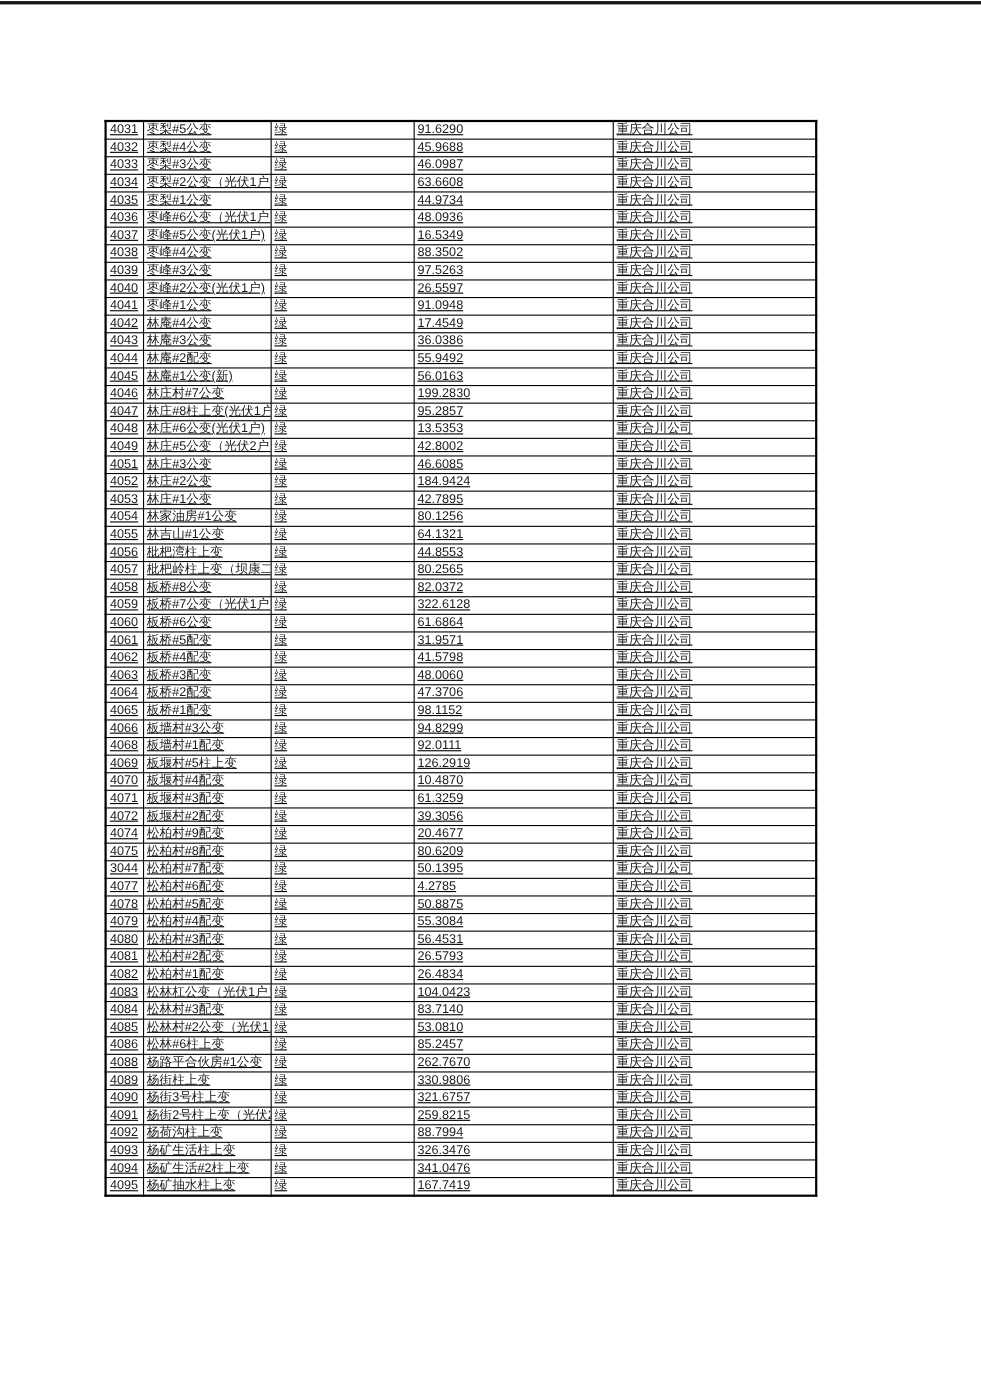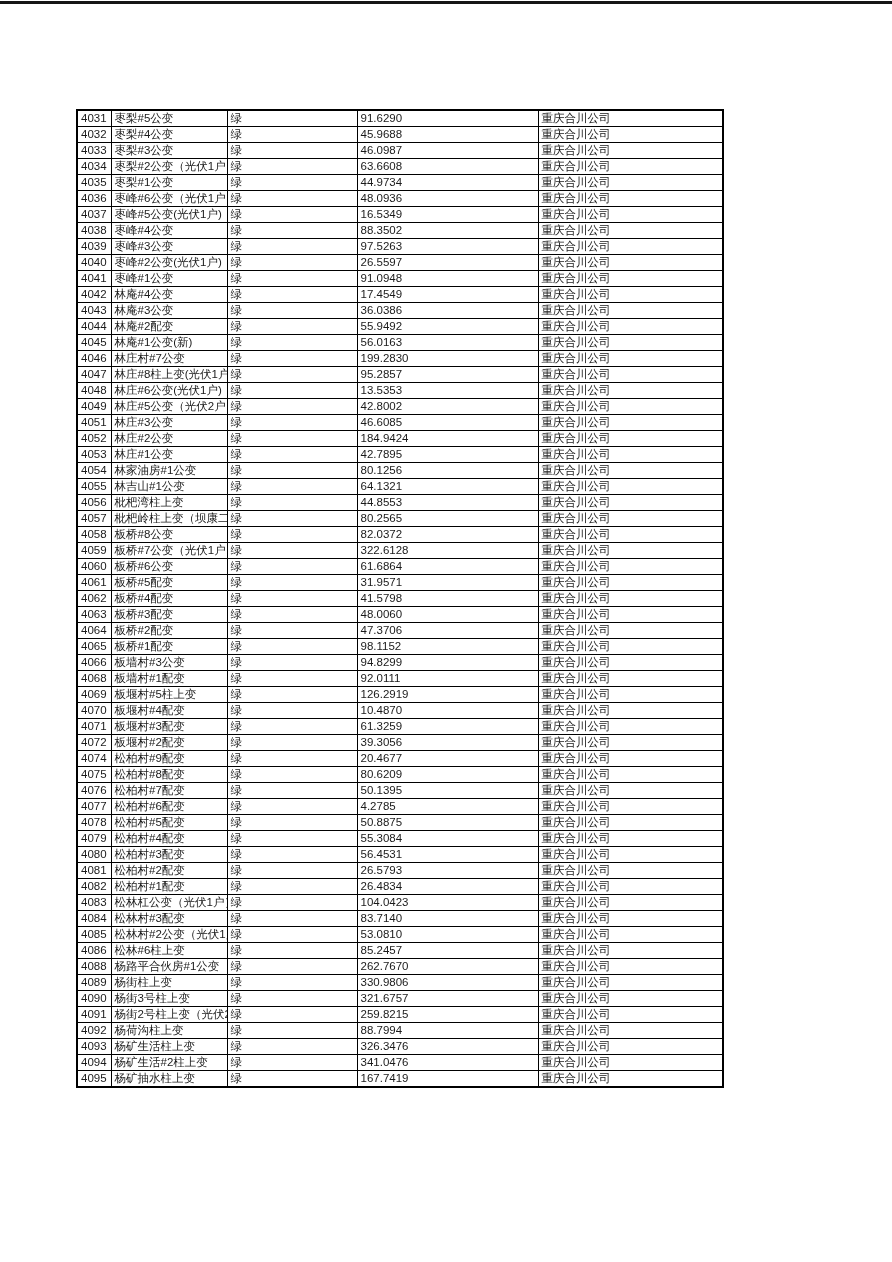--- a/index.html
+++ b/index.html
@@ -18,26 +18,27 @@
   .top-rule {
     position: absolute;
     top: 1px;
     left: 0;
     width: 892px;
     height: 3px;
     background: #151515;
   }
   table.device-table {
     position: absolute;
-    left: 76px;
+    left: 95px;
     top: 109px;
     width: 646px;
     border-collapse: collapse;
     table-layout: fixed;
     border: 2px solid #000000;
+    text-decoration: underline;
   }
   table.device-table td {
     border: 1px solid #000000;
     height: 15px;
     padding: 0 1px 0 3px;
     font-size: 11.5px;
     line-height: 15px;
     color: #1a1a1a;
     white-space: nowrap;
     overflow: hidden;
@@ -352,21 +353,21 @@
           <td>重庆合川公司</td>
         </tr>
         <tr>
           <td>4075</td>
           <td>松柏村#8配变</td>
           <td>绿</td>
           <td>80.6209</td>
           <td>重庆合川公司</td>
         </tr>
         <tr>
-          <td>4076</td>
+          <td>3044</td>
           <td>松柏村#7配变</td>
           <td>绿</td>
           <td>50.1395</td>
           <td>重庆合川公司</td>
         </tr>
         <tr>
           <td>4077</td>
           <td>松柏村#6配变</td>
           <td>绿</td>
           <td>4.2785</td>

